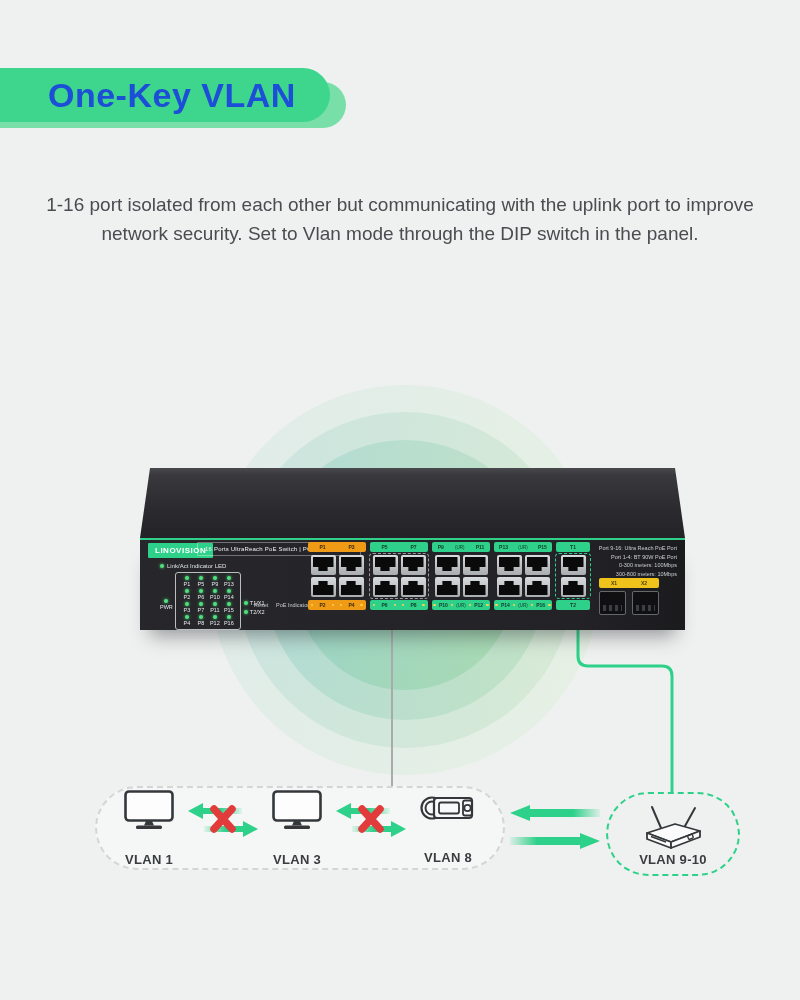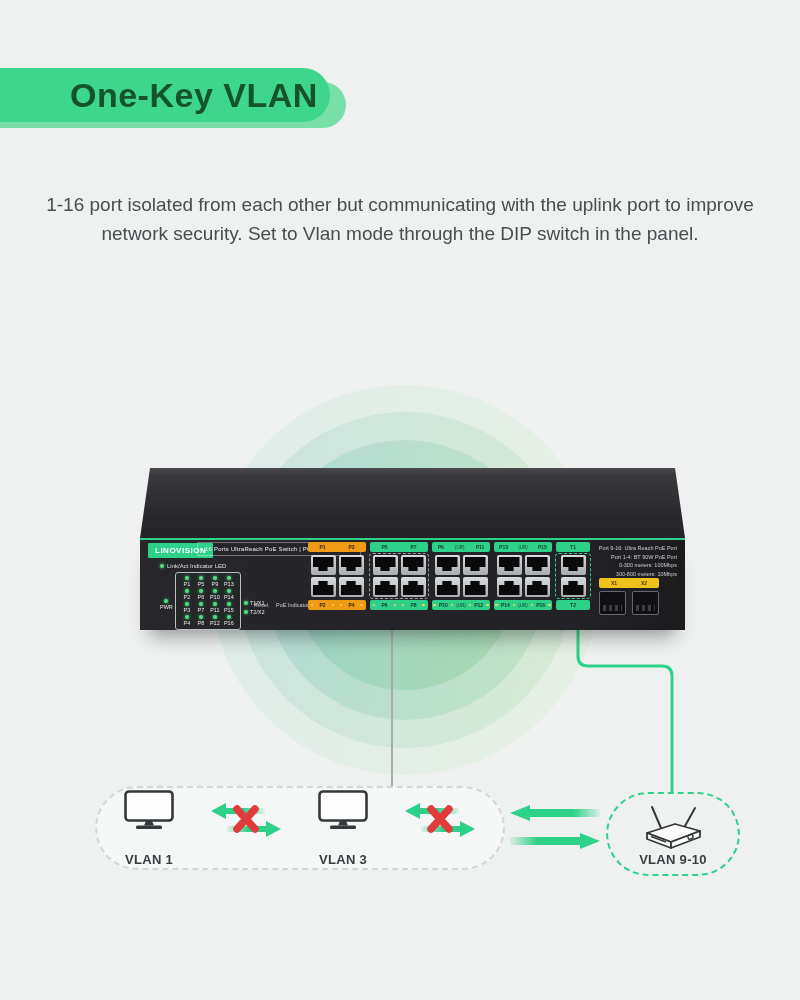--- a/index.html
+++ b/index.html
@@ -4,21 +4,21 @@
 <style>
   html,body{margin:0;padding:0;}
   body{font-family:"Liberation Sans","DejaVu Sans",sans-serif;}
   .page{position:relative;width:800px;height:1000px;background:#eff1f0;overflow:hidden;}
 
   
   .banner-back{position:absolute;left:0;top:82px;width:346px;height:46px;background:#79dfa8;
     border-radius:0 23px 23px 0;z-index:1;}
   .banner{position:absolute;left:0;top:68px;width:330px;height:54px;background:#3dd68c;
     border-radius:0 27px 27px 0;z-index:2;display:flex;align-items:center;}
-  .banner span{color:#14532d;font-size:34px;font-weight:bold;letter-spacing:.5px;padding-left:48px;margin-left:22px;}
+  .banner span{color:#1d4ed8;font-size:34px;font-weight:bold;letter-spacing:.5px;padding-left:48px;}
 
   
   .desc{position:absolute;left:45px;top:190px;width:710px;margin:0;text-align:center;
     font-size:19px;line-height:1.55;color:#494d50;z-index:2;}
 
   
   .ring{position:absolute;border-radius:50%;z-index:1;}
   .r1{left:210px;top:385px;width:390px;height:390px;background:linear-gradient(100deg,#e0ece9,#e6f0e4);}
   .r2{left:237px;top:412px;width:336px;height:336px;background:linear-gradient(100deg,#cbe4e0,#d7ead5);}
   .r3{left:265px;top:440px;width:280px;height:280px;background:linear-gradient(100deg,#b2dbd5,#c1e2c5);}
@@ -407,20 +407,31 @@
       </svg>
       <span class="vlabel">VLAN 3</span>
     </div>
 
     <svg class="xarrow" width="74" height="40" viewBox="0 0 74 40">
       <polygon points="2,11 17,3 17,8 56,8 56,14 17,14 17,19" fill="url(#gl1)"></polygon>
       <polygon points="72,29 57,21 57,26 18,26 18,32 57,32 57,37" fill="url(#gl2)"></polygon>
       <path d="M28 9 L46 29 M46 9 L28 29" stroke="#e23b3b" stroke-width="7.5" stroke-linecap="round"></path>
     </svg>
 
+    <div class="device">
+      <svg width="58" height="37" viewBox="0 0 58 37">
+        <circle cx="13" cy="17" r="10.5" fill="#f8f9f9" stroke="#34383b" stroke-width="2.2"></circle>
+        <circle cx="13" cy="17" r="6.5" fill="none" stroke="#34383b" stroke-width="2"></circle>
+        <rect x="15" y="7" width="38" height="20" rx="3" fill="#f8f9f9" stroke="#34383b" stroke-width="2.2"></rect>
+        <rect x="20" y="11.5" width="20" height="11" rx="2" fill="none" stroke="#34383b" stroke-width="1.8"></rect>
+        <rect x="44" y="9.5" width="9" height="15" rx="2" fill="none" stroke="#34383b" stroke-width="1.8"></rect>
+        <circle cx="48.5" cy="17" r="3.2" fill="none" stroke="#34383b" stroke-width="1.8"></circle>
+      </svg>
+      <span class="vlabel">VLAN 8</span>
+    </div>
   </div>
 
   <svg class="uplink-arrow ua-left" width="94" height="18" viewBox="0 0 94 18">
     <defs>
       <linearGradient id="ga1" x1="0" y1="0" x2="1" y2="0">
         <stop offset="0" stop-color="#2ed189"></stop>
           <stop offset=".7" stop-color="#2ed189"></stop>
           <stop offset="1" stop-color="#2ed189" stop-opacity="0.1"></stop>
       </linearGradient>
       <linearGradient id="ga2" x1="1" y1="0" x2="0" y2="0">

